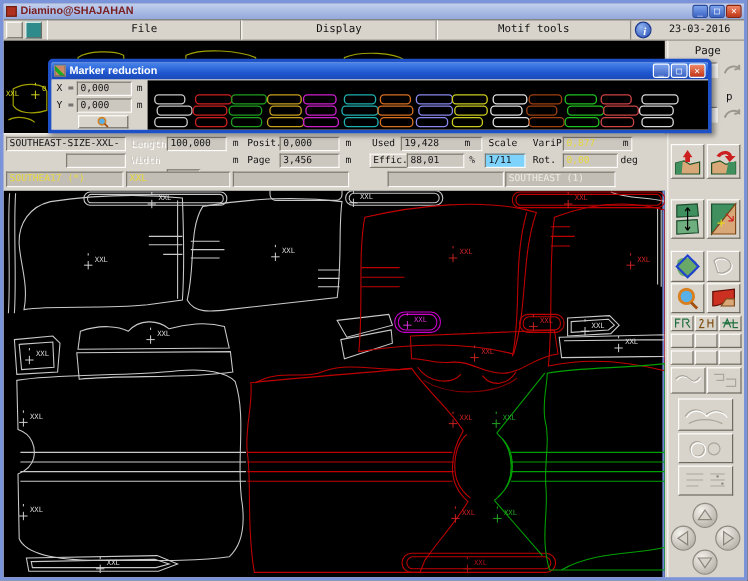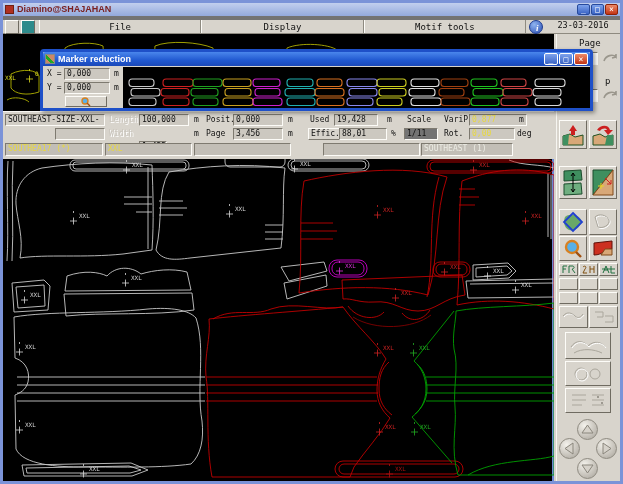--- a/index.html
+++ b/index.html
@@ -10,21 +10,21 @@
   .titlebar{position:absolute;left:0;top:0;width:617px;height:13px;
     background:linear-gradient(#c2cfee,#93a9dc);display:flex;align-items:center;padding:0 2px;}
   .title-icon{width:9px;height:9px;background:#b03020;border:1px solid #702010;margin-right:3px;flex:none;}
   .title-text{font-size:9px;font-weight:bold;color:#7a2020;white-space:nowrap;flex:1;line-height:13px;}
   .winbtns{display:flex;gap:1px;}
   .winbtn{width:13px;height:11px;border-radius:2px;font-size:8px;line-height:10px;text-align:center;
     color:#fff;background:linear-gradient(#7da2ec,#3a63c4);border:1px solid #274a9c;font-family:"DejaVu Sans Mono",monospace;}
   .winbtn.close{background:linear-gradient(#ee8a68,#c23415);border-color:#8c2208;}
   
   .menubar{position:absolute;left:0;top:13px;width:617px;height:18px;background:#d8d4cc;
-    border-top:4px solid #737373;border-bottom:1px solid #8e8a80;display:flex;}
+    border-top:1px solid #737373;border-bottom:1px solid #8e8a80;display:flex;align-items:center;}
   .mini-btn{width:14px;height:14px;margin-left:2px;border:1px solid;border-color:#fdfcf8 #6f6b61 #6f6b61 #fdfcf8;
     background:#d8d4cc;display:flex;align-items:center;justify-content:center;flex:none;}
   .menu-items{flex:1;display:flex;height:100%;align-items:stretch;margin-left:4px;}
   .menu-item{flex:1;display:flex;align-items:center;justify-content:center;font-family:"DejaVu Sans Mono",monospace;
     font-size:9px;color:#111;border-left:1px solid #fdfcf8;border-right:1px solid #8e8a80;cursor:default;}
   .info-btn{width:14px;height:14px;border-radius:50%;background:radial-gradient(circle at 35% 30%,#8fb4f0,#2b4fb4);
     color:#fff;font-size:9px;font-style:italic;font-weight:bold;text-align:center;line-height:13px;
     border:1px solid #1c3a90;margin:0 3px;flex:none;font-family:"Liberation Serif",serif;}
   .date-cell{width:74px;text-align:center;font-family:"DejaVu Sans Mono",monospace;font-size:8.5px;color:#111;flex:none;}
   
@@ -149,29 +149,29 @@
 
     <span class="ip" style="left:203px;top:2px;">Posit.</span>
     <div class="sunk" style="left:230px;top:2px;width:50px;">0,000</div>
     <span class="ip" style="left:285px;top:2px;">m</span>
 
     <span class="ip" style="left:203px;top:16px;">Page</span>
     <div class="sunk" style="left:230px;top:16px;width:50px;">3,456</div>
     <span class="ip" style="left:285px;top:16px;">m</span>
 
     <span class="ip" style="left:307px;top:2px;">Used</span>
-    <div class="sunk" style="left:331px;top:2px;width:44px;">19,428</div>
+    <div class="sunk" style="left:331px;top:2px;width:68px;">19,428</div>
     <span class="ip" style="left:384px;top:2px;">m</span>
 
     <span class="ip raised" style="left:305px;top:16px;">Effic.</span>
     <div class="sunk" style="left:336px;top:16px;width:48px;">88,01</div>
     <span class="ip" style="left:388px;top:16px;">%</span>
 
     <span class="ip" style="left:404px;top:2px;">Scale</span>
-    <div class="sunk" style="left:401px;top:16px;width:34px;background:#737373;">1/11</div>
+    <div class="sunk" style="left:401px;top:16px;width:34px;background:#7dd3fc;">1/11</div>
 
     <span class="ip" style="left:441px;top:2px;">VariP</span>
     <div class="sunk ylw" style="left:466px;top:2px;width:58px;">0,877</div>
     <span class="ip" style="left:516px;top:2px;">m</span>
 
     <span class="ip" style="left:441px;top:16px;">Rot.</span>
     <div class="sunk ylw" style="left:466px;top:16px;width:46px;">0,00</div>
     <span class="ip" style="left:514px;top:16px;">deg</span>
 
     <div>

